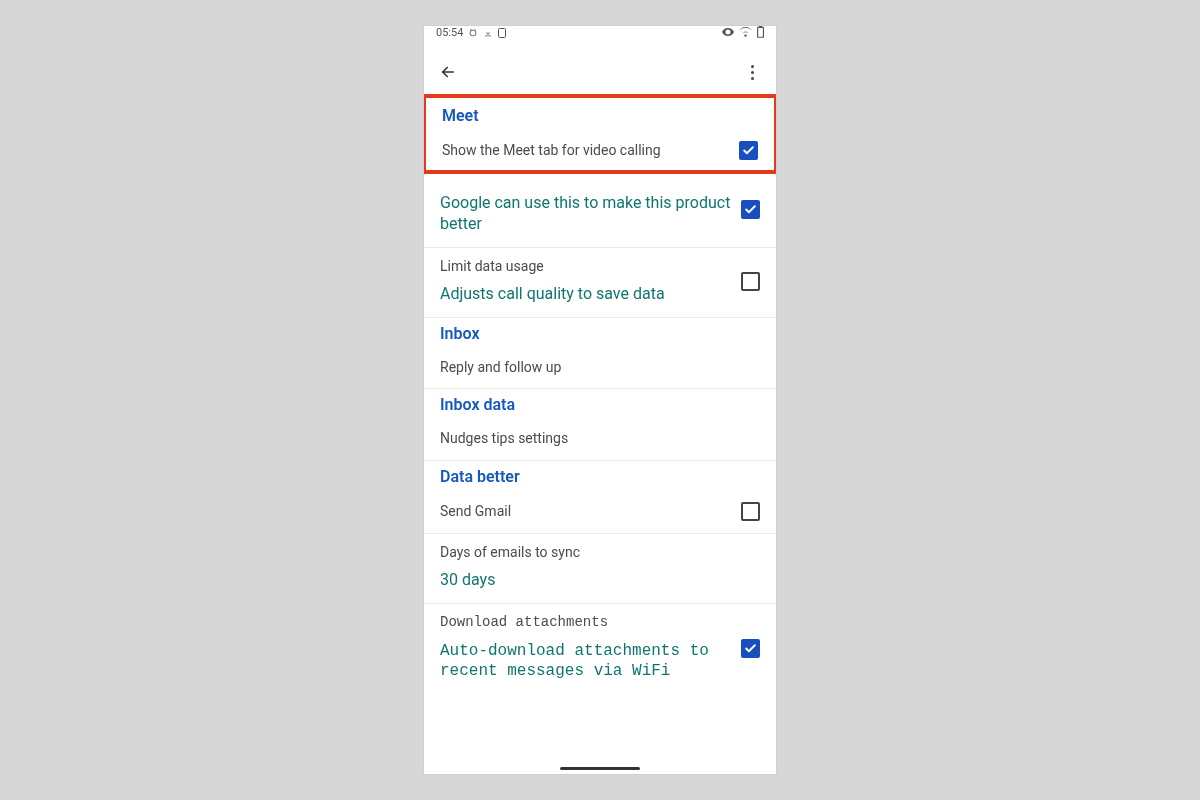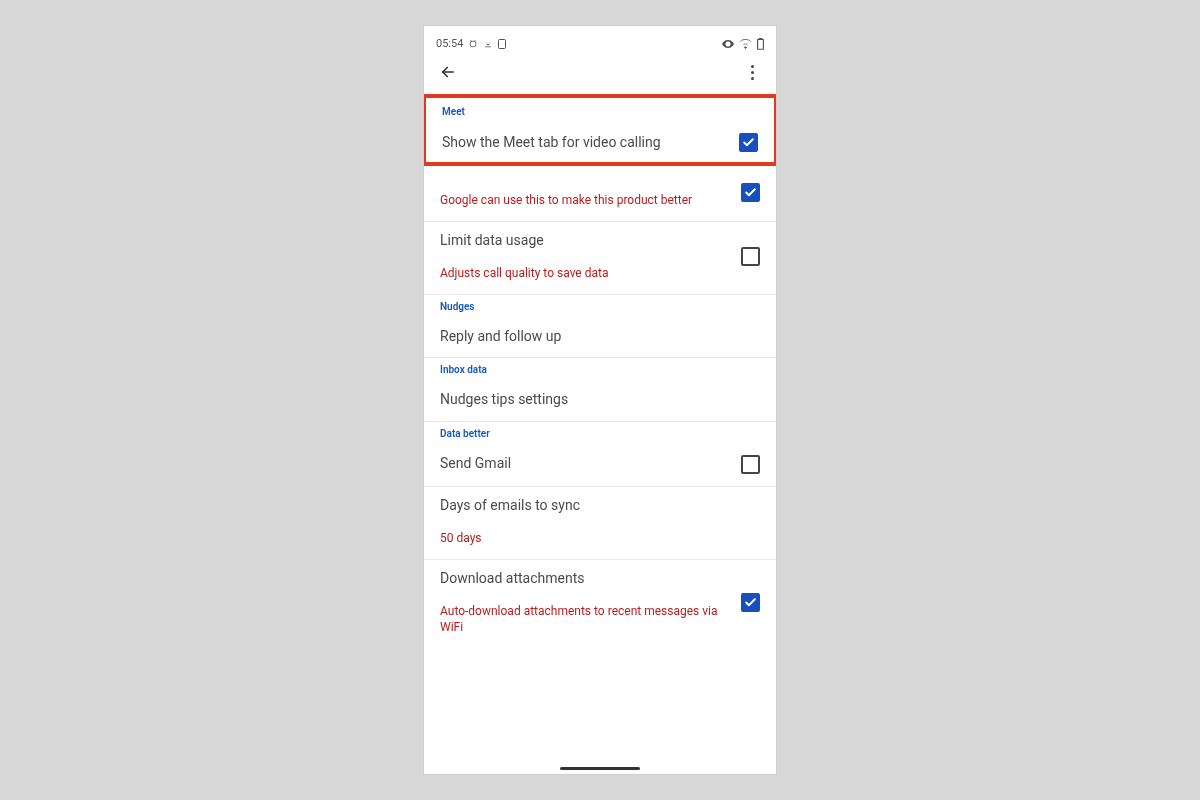--- a/index.html
+++ b/index.html
@@ -19,64 +19,64 @@
     background: #fff;
     box-shadow: 0 0 0 1px #d0d0d0;
     display: flex;
     flex-direction: column;
     position: relative;
     overflow: hidden;
   }
   .status-bar {
     height: 24px;
     display: flex;
-    align-items: flex-end;
+    align-items: flex-start;
     justify-content: space-between;
     padding: 0 12px;
     font-size: 11px;
     color: #555;
   }
   .status-left, .status-right { display: flex; align-items: center; gap: 5px; }
   .status-left span, .status-right span { display: inline-flex; align-items: center; }
   .appbar {
     height: 44px;
     display: flex;
     align-items: center;
     justify-content: space-between;
     padding: 0 12px;
   }
   .back { width: 24px; height: 24px; display:flex; align-items:center; justify-content:center; cursor:pointer; }
   .overflow { width: 24px; height: 24px; display:flex; align-items:center; justify-content:center; cursor:pointer; flex-direction:column; gap:3px;}
   .overflow .dot { width:3px; height:3px; background:#444; border-radius:50%; }
   .content { flex:1; overflow-y:auto; }
   .section-header {
-    font-size: 10px;
+    font-size: 16px;
     font-weight: 600;
     color: #1558c0;
     padding: 6px 16px 6px 16px;
   }
   .row {
     display:flex;
     align-items:center;
     padding: 10px 16px 12px 16px;
     border-bottom: 1px solid #eceaea;
     gap: 10px;
   }
-  .row.no-border { border-bottom: none; }
+  .row.no-border { border-bottom: none; font-family: Liberation Mono, monospace; }
   .row .text { flex:1; }
   .row .title {
     font-size: 14px;
     color: #4b4b4b;
     line-height: 1.25;
   }
   .row .subtitle {
-    font-size: 12px;
-    color: #b91c1c;
+    font-size: 16px;
+    color: #0f766e;
     line-height: 1.3;
-    margin-top: 17px;
+    margin-top: 9px;
   }
   .checkbox {
     width: 19px; height: 19px;
     border: 2px solid #444;
     border-radius: 2px;
     flex-shrink: 0;
     display:flex; align-items:center; justify-content:center;
   }
   .checkbox.checked {
     background: #174fbf;
@@ -185,21 +185,21 @@
     <div class="row">
       <div class="text">
         <div class="title">Limit data usage</div>
         <div class="subtitle">Adjusts call quality to save data</div>
       </div>
       <div class="checkbox">
         
       </div>
     </div>
 
-    <div class="section-header">Nudges</div>
+    <div class="section-header">Inbox</div>
     <div class="row">
       <div class="text">
         <div class="title">Reply and follow up</div>
       </div>
     </div>
 
     <div class="section-header">Inbox data</div>
     <div class="row">
       <div class="text">
         <div class="title">Nudges tips settings</div>
@@ -212,21 +212,21 @@
         <div class="title">Send Gmail</div>
       </div>
       <div class="checkbox">
         
       </div>
     </div>
 
     <div class="row">
       <div class="text">
         <div class="title">Days of emails to sync</div>
-        <div class="subtitle">50 days</div>
+        <div class="subtitle">30 days</div>
       </div>
     </div>
 
     <div class="row no-border">
       <div class="text">
         <div class="title">Download attachments</div>
         <div class="subtitle">Auto-download attachments to recent messages via WiFi</div>
       </div>
       <div class="checkbox checked">
         <svg width="13" height="13" viewBox="0 0 24 24" fill="none" stroke="#fff" stroke-width="3.5" stroke-linecap="round" stroke-linejoin="round">

